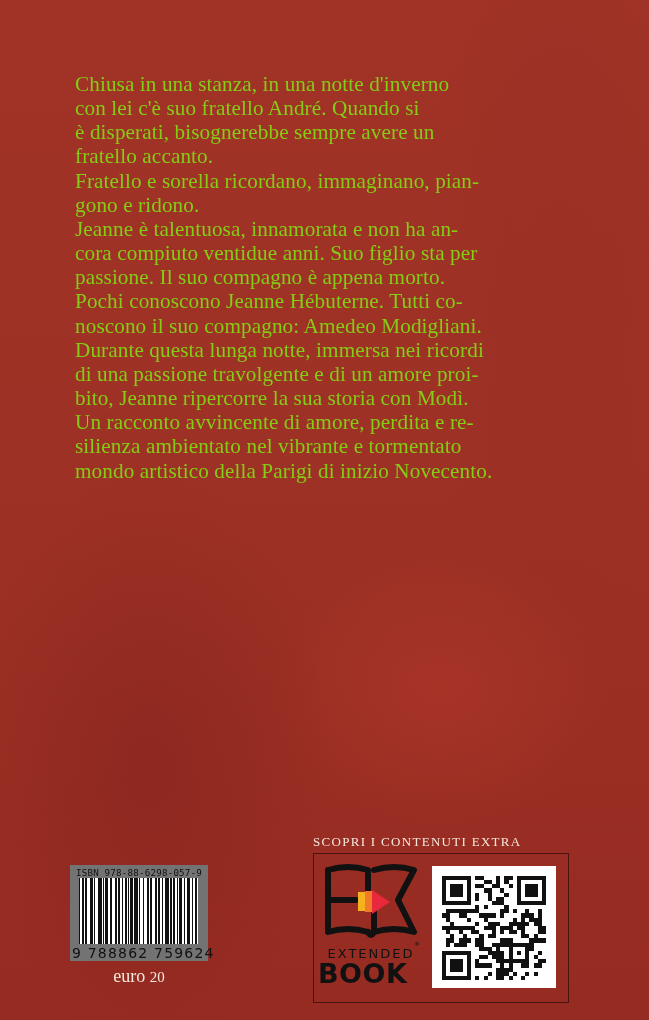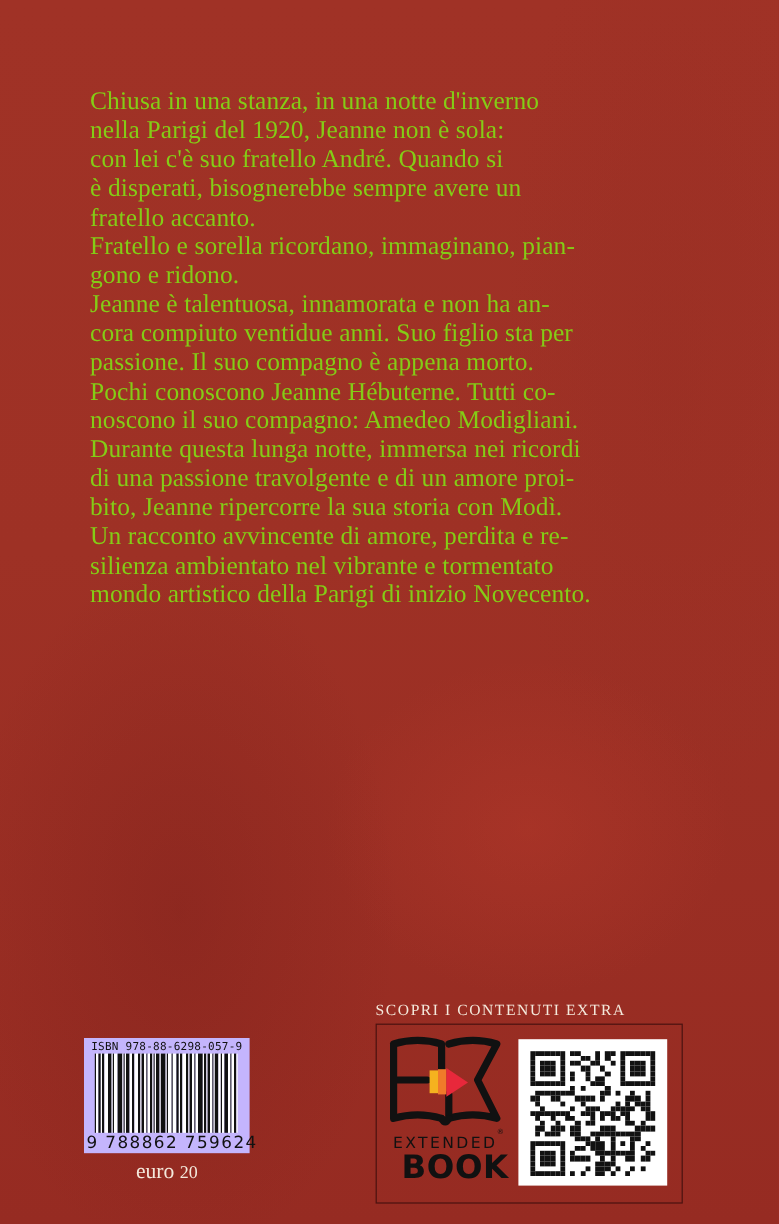--- a/index.html
+++ b/index.html
@@ -17,21 +17,21 @@
       linear-gradient(180deg, #a03226 0%, #9e3125 45%, #962b22 100%);
   }
   .blurb {
     position: absolute; left: 75px; top: 72px; width: 520px;
     color: #84cc16; font-size: 21.2px; line-height: 24.15px;
     letter-spacing: 0.1px;
   }
   .blurb .ln { display: block; white-space: nowrap; }
   .barcode-box {
     position: absolute; left: 70px; top: 865px; width: 138px; height: 96px;
-    background: #c4b5fd;
+    background: #737373;
   }
   .isbn-label {
     position: absolute; left: 0; right: 0; top: 2px; text-align: center;
     font-family: "DejaVu Sans Mono", "Liberation Mono", monospace;
     font-size: 9.2px; color: #111; letter-spacing: 0.2px;
   }
   .bars {
     position: absolute; left: 9px; top: 13px; width: 121px; height: 66px;
     display: flex; align-items: stretch;
   }
@@ -59,21 +59,21 @@
     position: absolute; left: 318px; top: 862px; width: 106px; height: 130px;
   }
   .logo-ext {
     position: absolute; left: 0; right: 0; top: 84px; text-align: center;
     font-family: "DejaVu Sans", "Liberation Sans", sans-serif;
     font-size: 13px; letter-spacing: 2px; color: #111;
   }
   .logo-reg { position: absolute; right: 4px; top: 78px; font-size: 6px; color: #111;
     font-family: "DejaVu Sans", sans-serif; }
   .logo-book {
-    position: absolute; left: 0; right: 0; top: 96px; text-align: right;
+    position: absolute; left: 0; right: 0; top: 96px; text-align: left;
     font-family: "DejaVu Sans", "Liberation Sans", sans-serif;
     font-weight: bold; font-size: 27px; color: #111; letter-spacing: 0.5px;
   }
   .qr-box {
     position: absolute; left: 432px; top: 866px; width: 124px; height: 122px;
     background: #fff;
   }
   .qr-grid {
     position: absolute; left: 10px; top: 10px; width: 104px; height: 104px;
     display: grid; grid-template-columns: repeat(25, 1fr); grid-template-rows: repeat(25, 1fr);
@@ -81,21 +81,20 @@
   .qr-grid i { display: block; }
   .qr-grid i.on { background: #111; }
 </style>
 </head>
 <body>
 
 <div class="bg"></div>
 
 <div class="blurb">
   <span class="ln">Chiusa in una stanza, in una notte d'inverno</span>
-  <span class="ln">nella Parigi del 1920, Jeanne non è sola:</span>
   <span class="ln">con lei c'è suo fratello André. Quando si</span>
   <span class="ln">è disperati, bisognerebbe sempre avere un</span>
   <span class="ln">fratello accanto.</span>
   <span class="ln">Fratello e sorella ricordano, immaginano, pian-</span>
   <span class="ln">gono e ridono.</span>
   <span class="ln">Jeanne è talentuosa, innamorata e non ha an-</span>
   <span class="ln">cora compiuto ventidue anni. Suo figlio sta per</span>
   <span class="ln">passione. Il suo compagno è appena morto.</span>
   <span class="ln">Pochi conoscono Jeanne Hébuterne. Tutti co-</span>
   <span class="ln">noscono il suo compagno: Amedeo Modigliani.</span>

